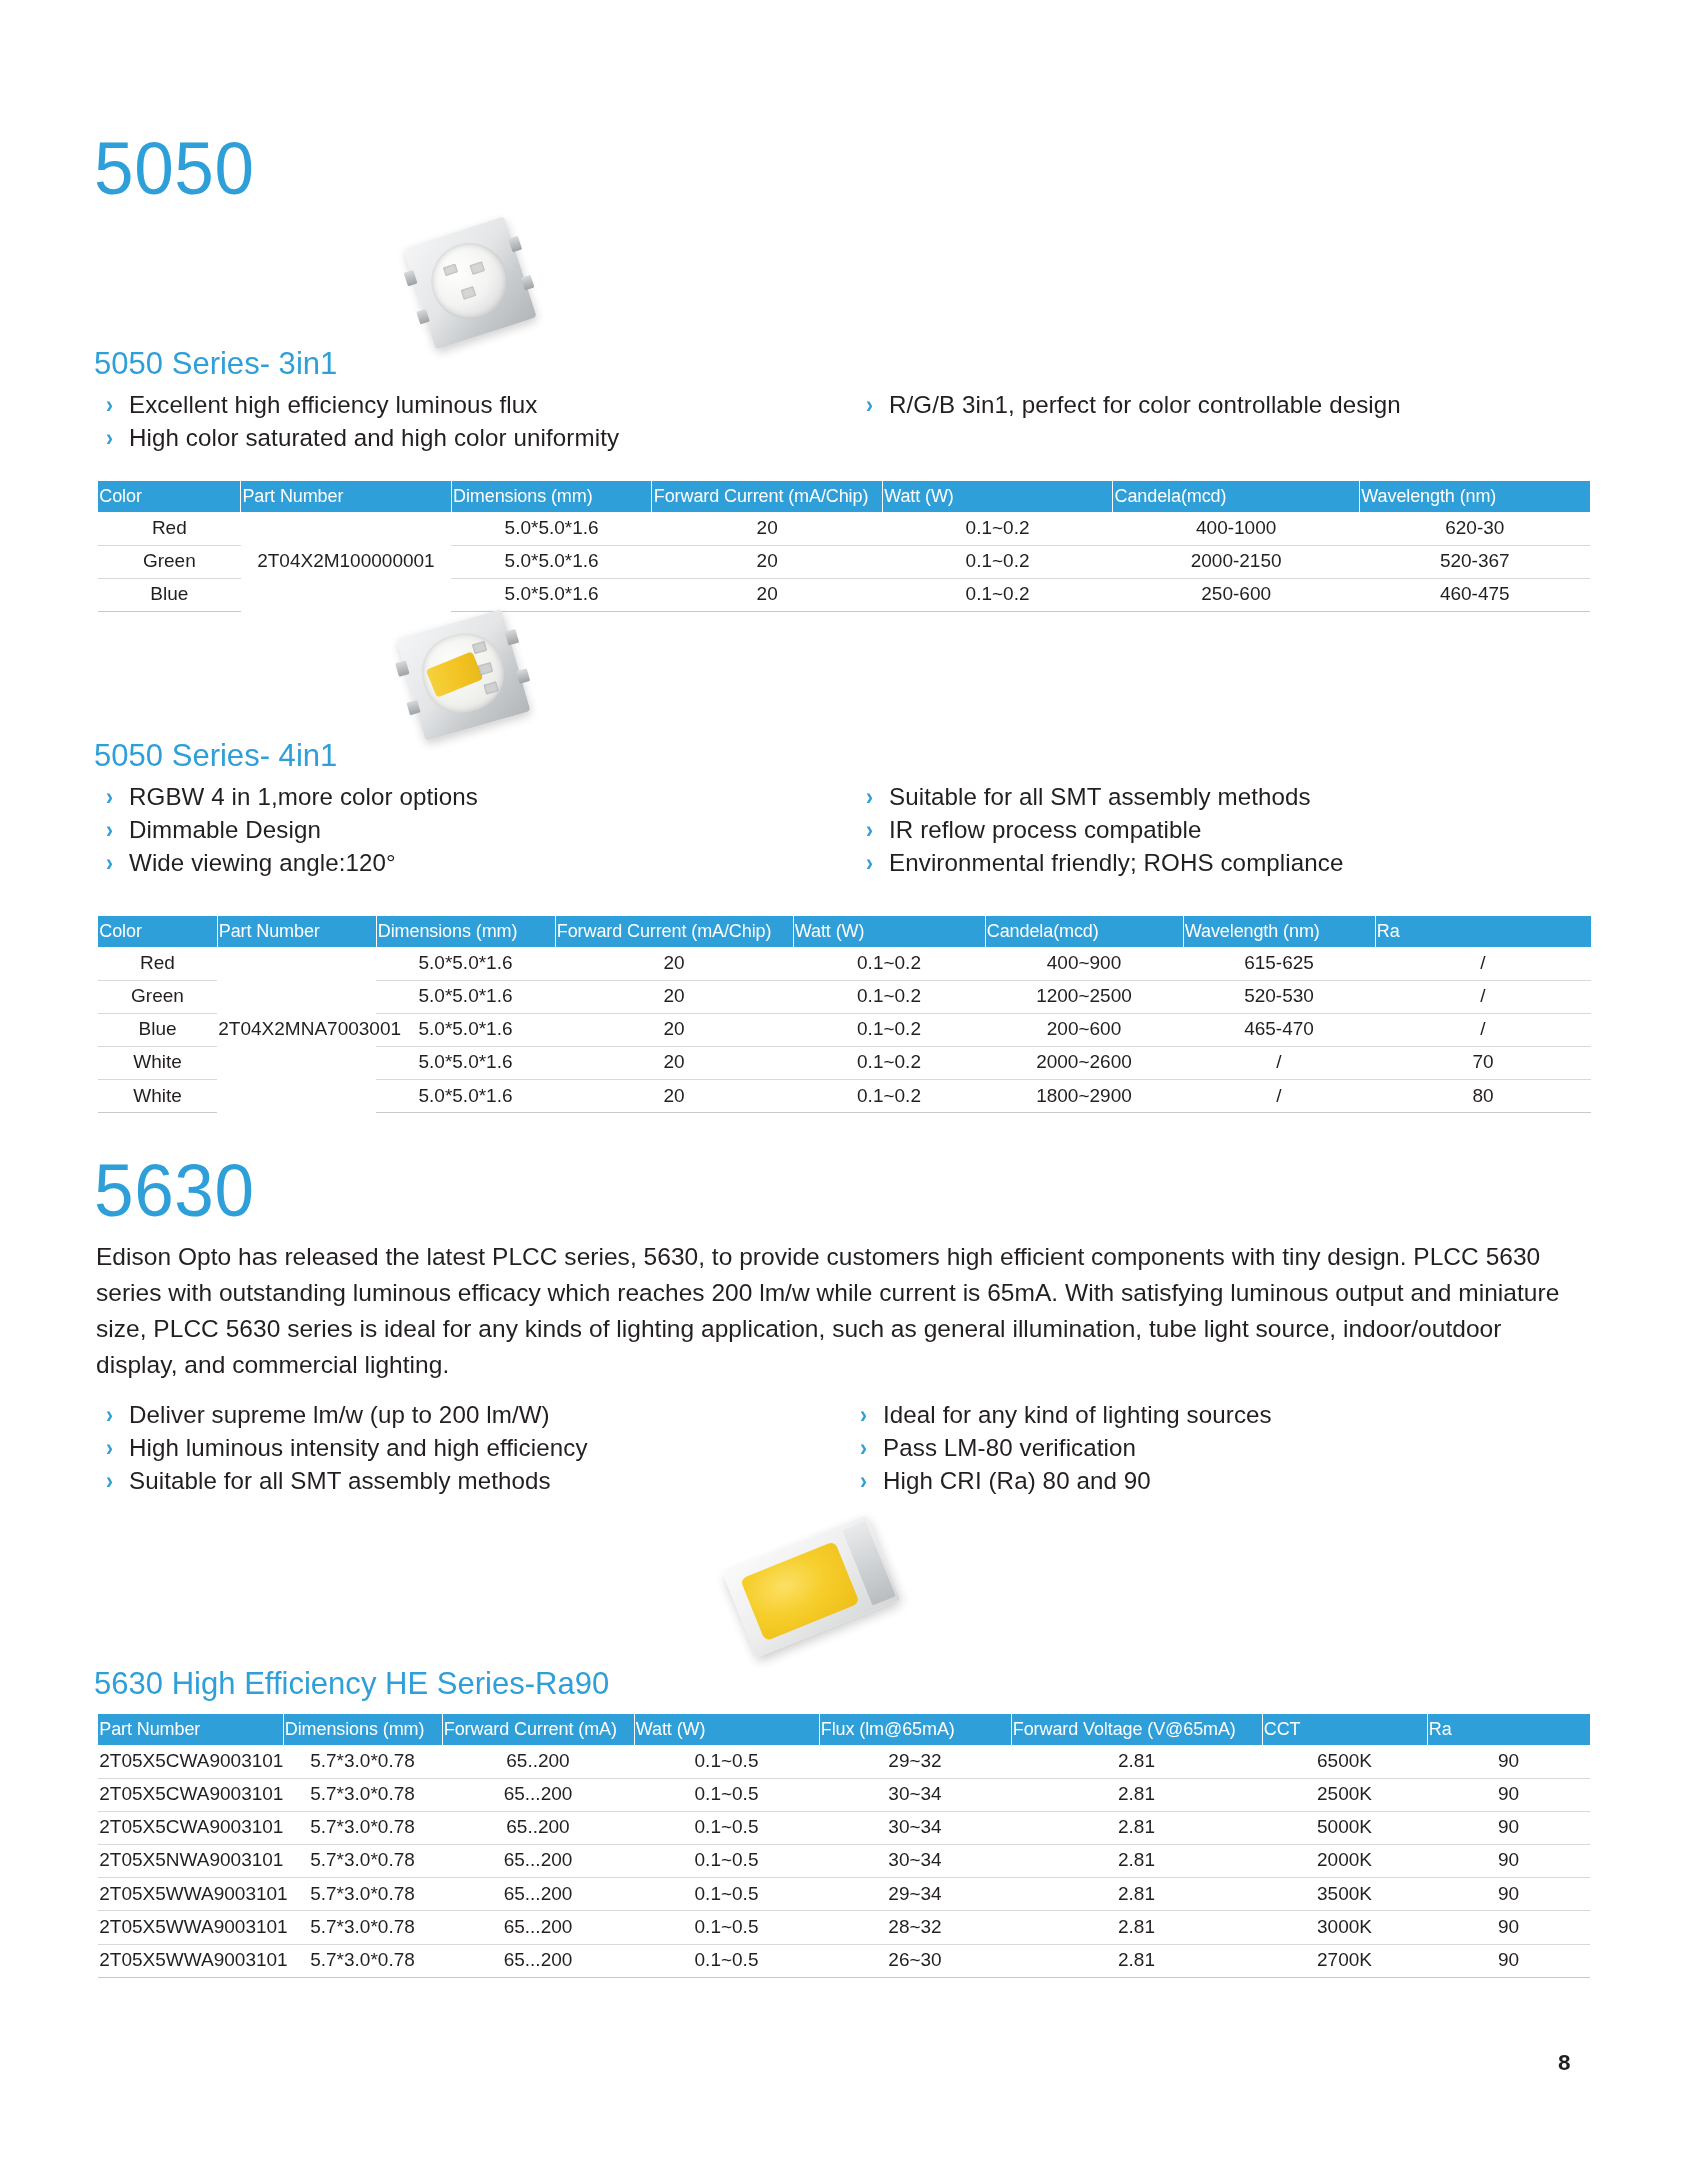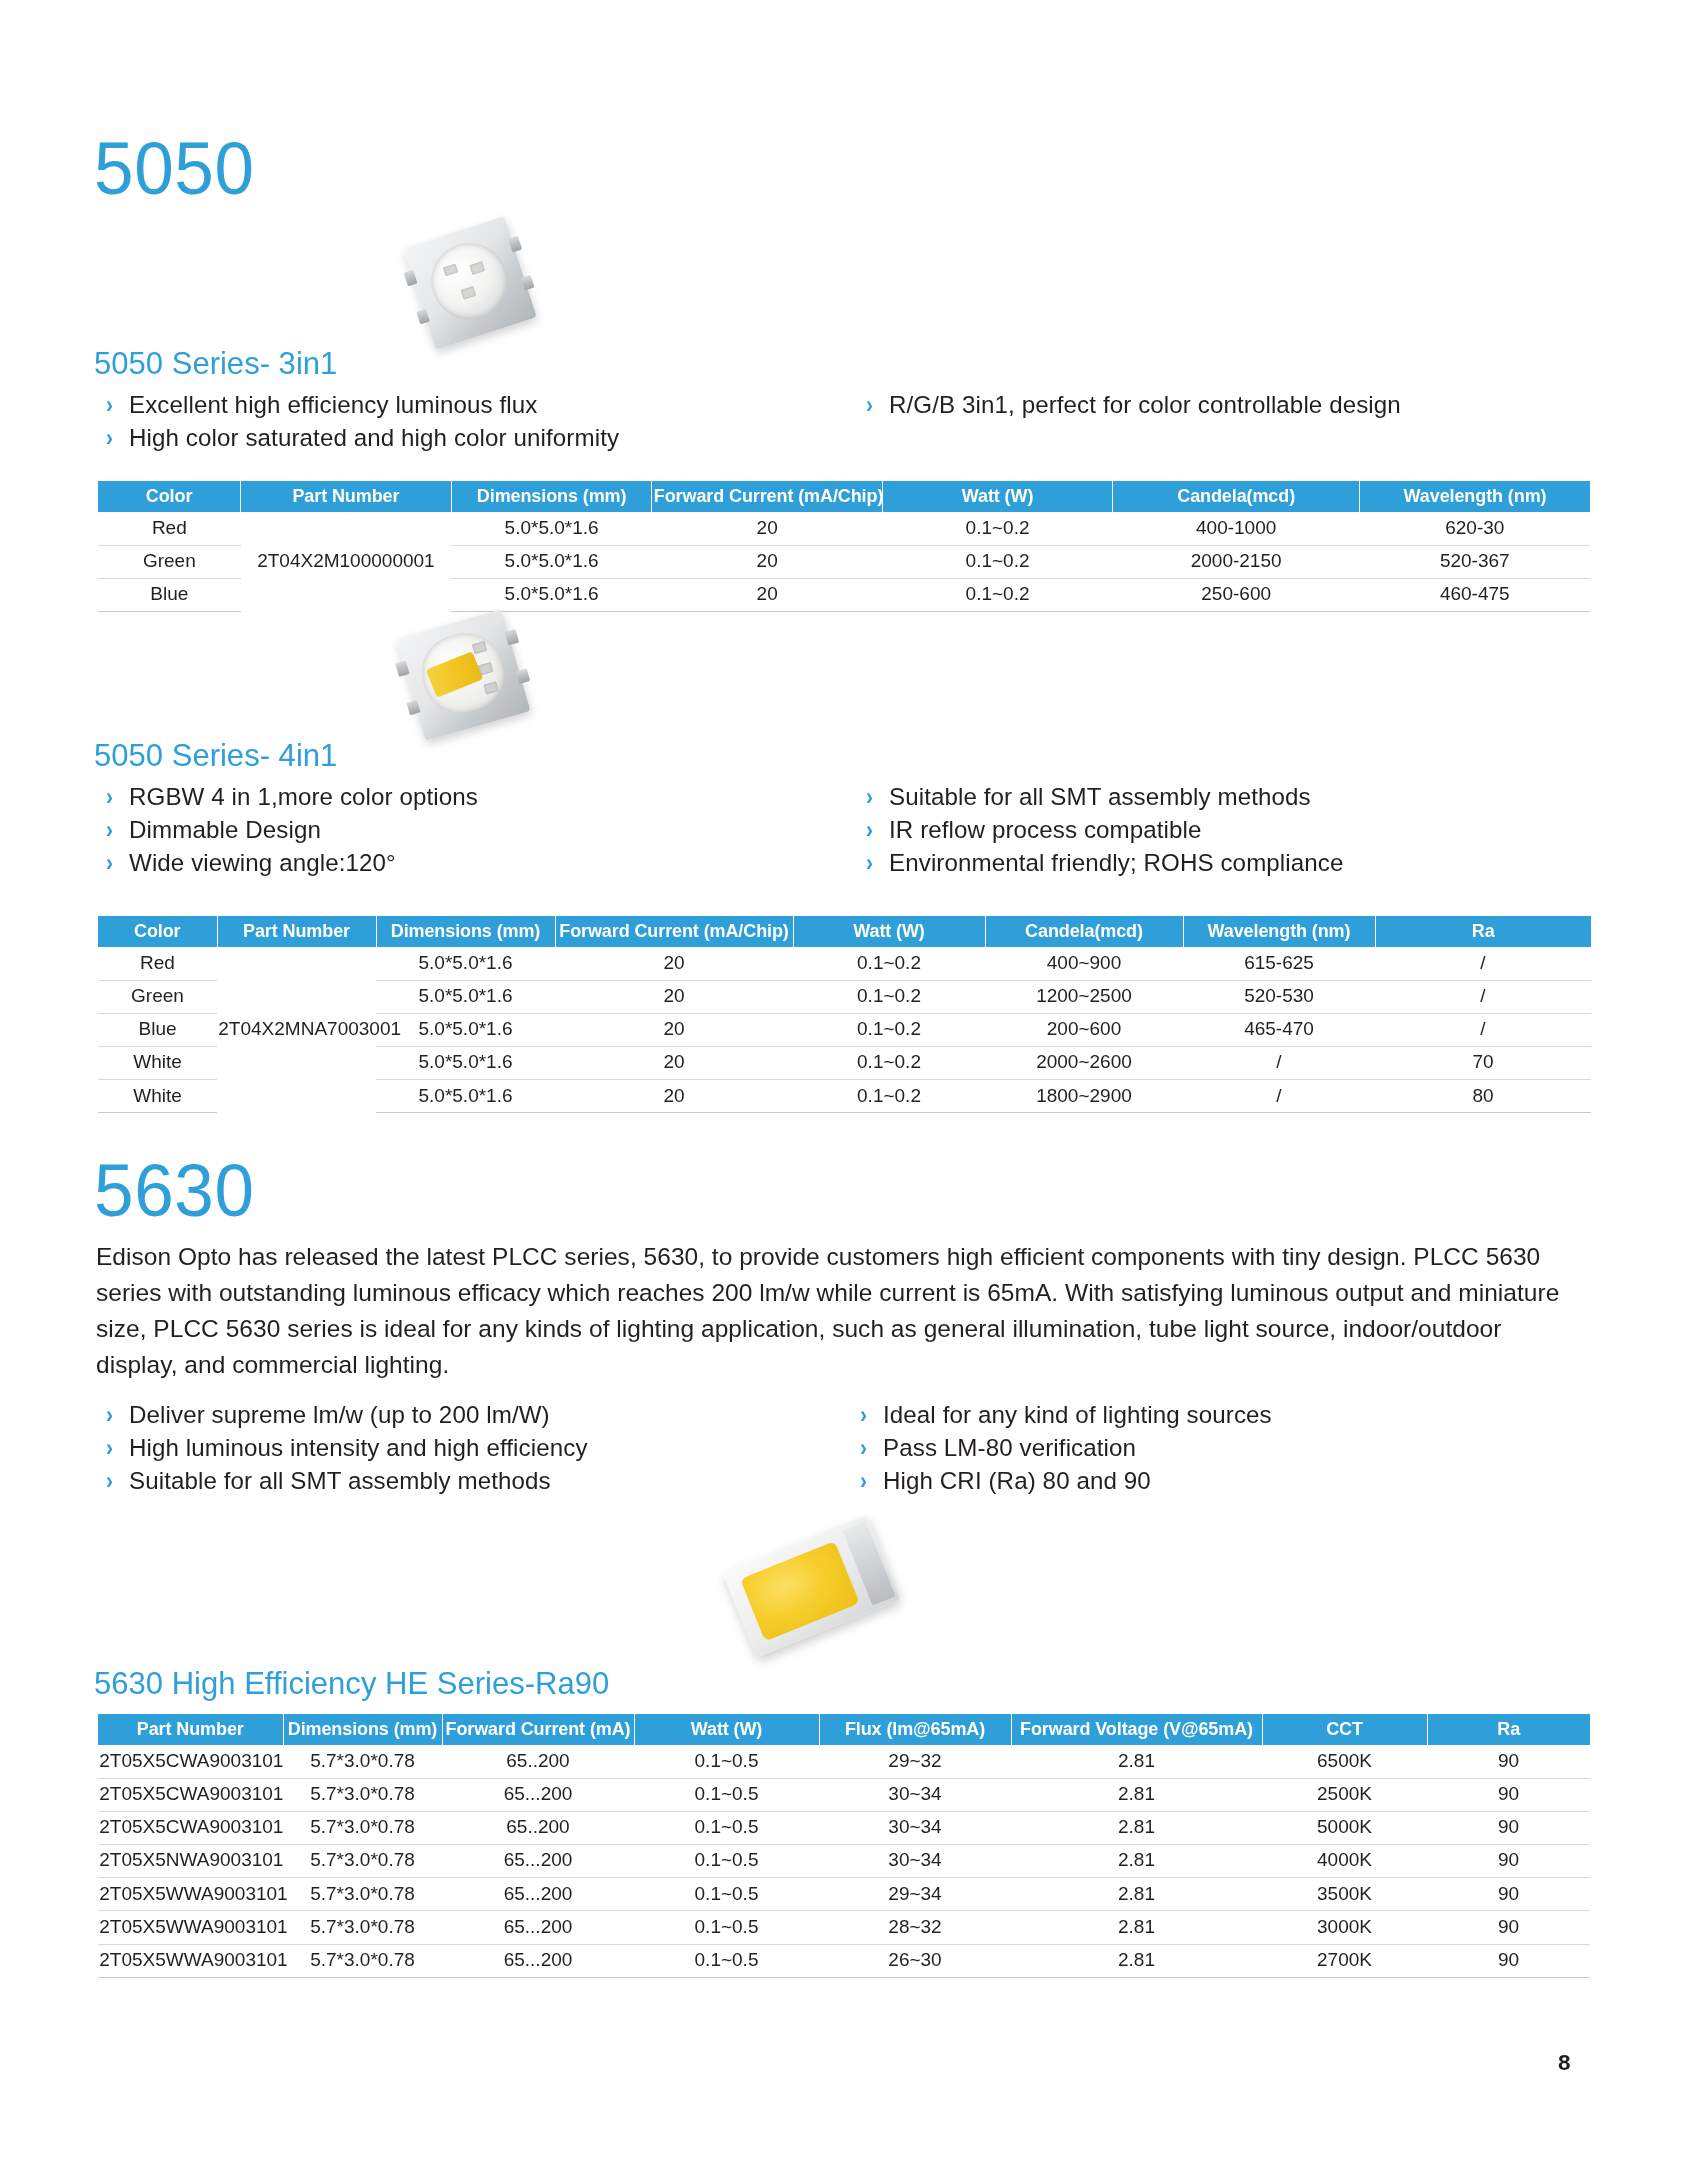--- a/index.html
+++ b/index.html
@@ -90,24 +90,24 @@
   
   table.spec {
     position: absolute;
     border-collapse: collapse;
     table-layout: fixed;
     font-size: 18.5px;
   }
   table.spec th {
     background: #2e9fd8;
     color: #ffffff;
-    font-weight: 700;
+    font-weight: 400;
     font-size: 18px;
     padding: 6px 1.3px 6.6px 1.3px;
-    text-align: center;
+    text-align: left;
     border-left: 1.3px solid #ffffff;
     border-right: 1.3px solid #ffffff;
     line-height: 1.05;
     letter-spacing: -0.1px;
     white-space: nowrap;
   }
   table.spec th:first-child { border-left: none; }
   table.spec th:last-child  { border-right: none; }
 
   table.spec td {
@@ -516,21 +516,21 @@
         <td>5000K</td>
         <td>90</td>
       </tr>
       <tr>
         <td>2T05X5NWA9003101</td>
         <td>5.7*3.0*0.78</td>
         <td>65...200</td>
         <td>0.1~0.5</td>
         <td>30~34</td>
         <td>2.81</td>
-        <td>4000K</td>
+        <td>2000K</td>
         <td>90</td>
       </tr>
       <tr>
         <td>2T05X5WWA9003101</td>
         <td>5.7*3.0*0.78</td>
         <td>65...200</td>
         <td>0.1~0.5</td>
         <td>29~34</td>
         <td>2.81</td>
         <td>3500K</td>

